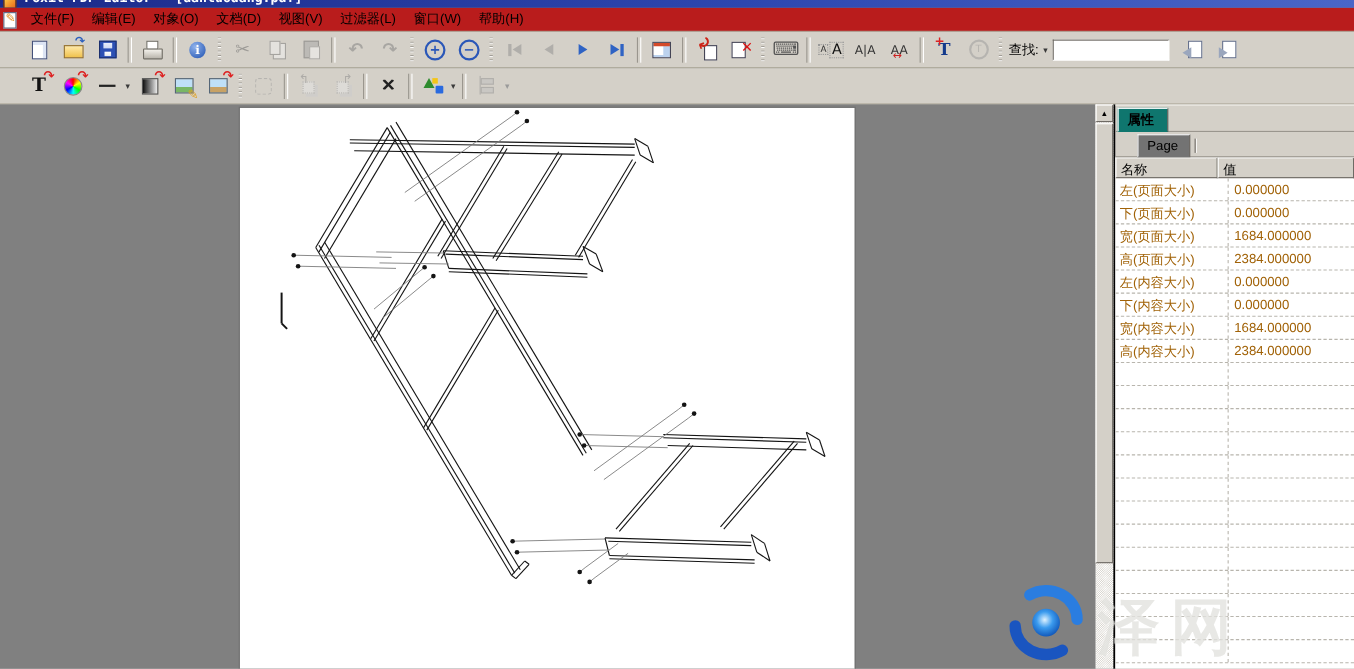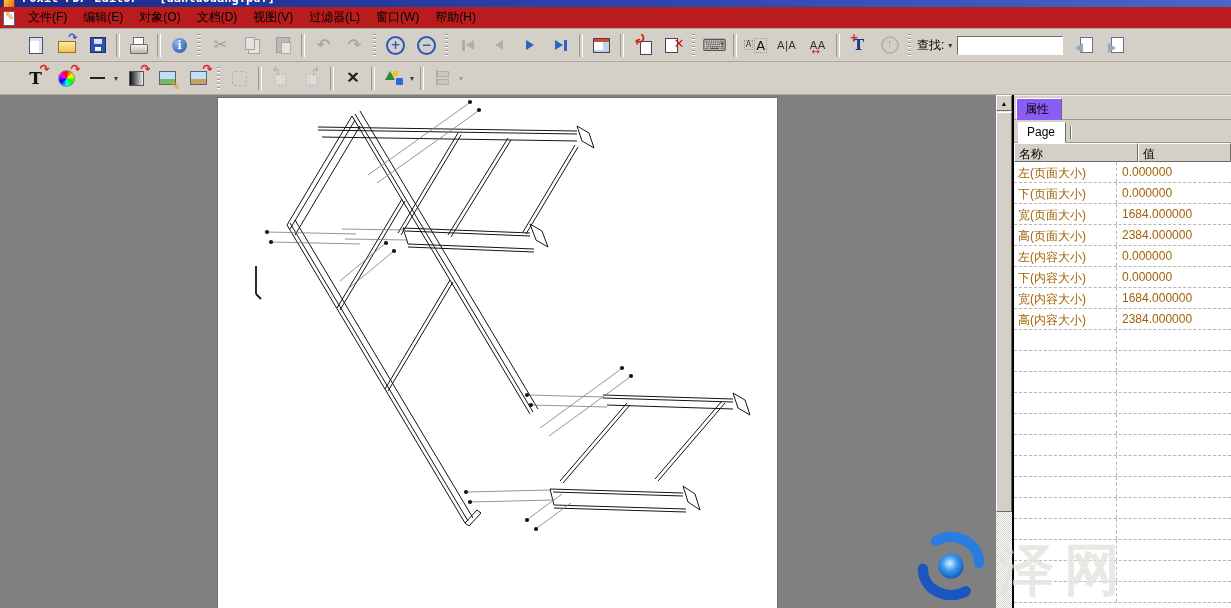--- a/index.html
+++ b/index.html
@@ -100,31 +100,31 @@
   .vscroll{position:relative;width:16px;background:#fff;
       background-image:linear-gradient(45deg,#d4d0c8 25%,transparent 25%,transparent 75%,#d4d0c8 75%),linear-gradient(45deg,#d4d0c8 25%,transparent 25%,transparent 75%,#d4d0c8 75%);
       background-size:2px 2px;background-position:0 0,1px 1px;}
   .sb-btn{position:absolute;left:0;top:0;width:16px;height:16px;background:#d4d0c8;border:1px solid;border-color:#fff #6e6a64 #6e6a64 #fff;
       display:flex;align-items:center;justify-content:center;font-size:7px;color:#000;box-sizing:border-box;}
   .sb-thumb{position:absolute;left:0;top:17px;width:16px;height:400px;background:#d4d0c8;border:1px solid;border-color:#fff #6e6a64 #6e6a64 #fff;box-sizing:border-box;}
   .vline{width:2px;background:#000;}
   
   .props{width:217px;background:#d4d0c8;display:flex;flex-direction:column;border-top:1px solid #f2f0ec;}
   .props-caption{height:23px;position:relative;border-bottom:1px solid #9a968e;}
-  .cap-tab{position:absolute;left:2px;top:2px;bottom:-1px;padding:2px 12px 0 8px;background:#8b5cf6;
-      border:1px solid;border-color:#fff #6e6a64 transparent #fff;font-size:12px;}
+  .cap-tab{position:absolute;left:2px;top:2px;bottom:-1px;padding:2px 12px 0 8px;background:#0f766e;
+      border:1px solid;border-color:#fff #6e6a64 transparent #fff;font-size:12px;font-weight:bold;}
   .tab-row{height:22px;position:relative;border-bottom:1px solid #9a968e;}
-  .page-tab{position:absolute;left:4px;top:2px;bottom:-1px;padding:2px 10px 0 8px;background:#ffffff;
+  .page-tab{position:absolute;left:20px;top:2px;bottom:-1px;padding:2px 10px 0 8px;background:#737373;
       border:1px solid;border-color:#fff #6e6a64 transparent #fff;font-size:12px;font-family:"Liberation Sans",sans-serif;}
   .page-tab::after{content:"";position:absolute;right:-6px;top:3px;width:1px;height:13px;background:#6e6a64;box-shadow:1px 0 0 #fff;}
   .prop-table{flex:1;display:flex;flex-direction:column;background:#fff;overflow:hidden;}
   .prop-head{display:flex;height:19px;flex:0 0 19px;}
   .prop-head .hc{background:#d4d0c8;border:1px solid;border-color:#fff #6e6a64 #6e6a64 #fff;box-sizing:border-box;
       padding:2px 4px;font-size:12px;}
-  .hc.name{width:124px;}
+  .hc.name{width:93px;}
   .hc.val{flex:1;}
   .prop-row{display:flex;height:20px;flex:0 0 20px;border-bottom:1px dashed #b8b5ad;color:#a16207;}
   .prop-row .cn{width:103px;padding:3px 4px 0;border-right:1px dashed #b8b5ad;box-sizing:border-box;overflow:hidden;white-space:nowrap;}
   .prop-row .cv{flex:1;padding:3px 5px 0;overflow:hidden;white-space:nowrap;}
   
   .watermark{position:absolute;left:914px;top:529px;z-index:40;display:flex;pointer-events:none;}
   .wm-text{font-size:56px;font-weight:bold;color:rgba(214,214,208,0.55);letter-spacing:10px;margin:4px 0 0 10px;
       font-family:"Liberation Sans",sans-serif;text-shadow:0 0 2px rgba(255,255,255,0.6);}
 </style>
 </head>

